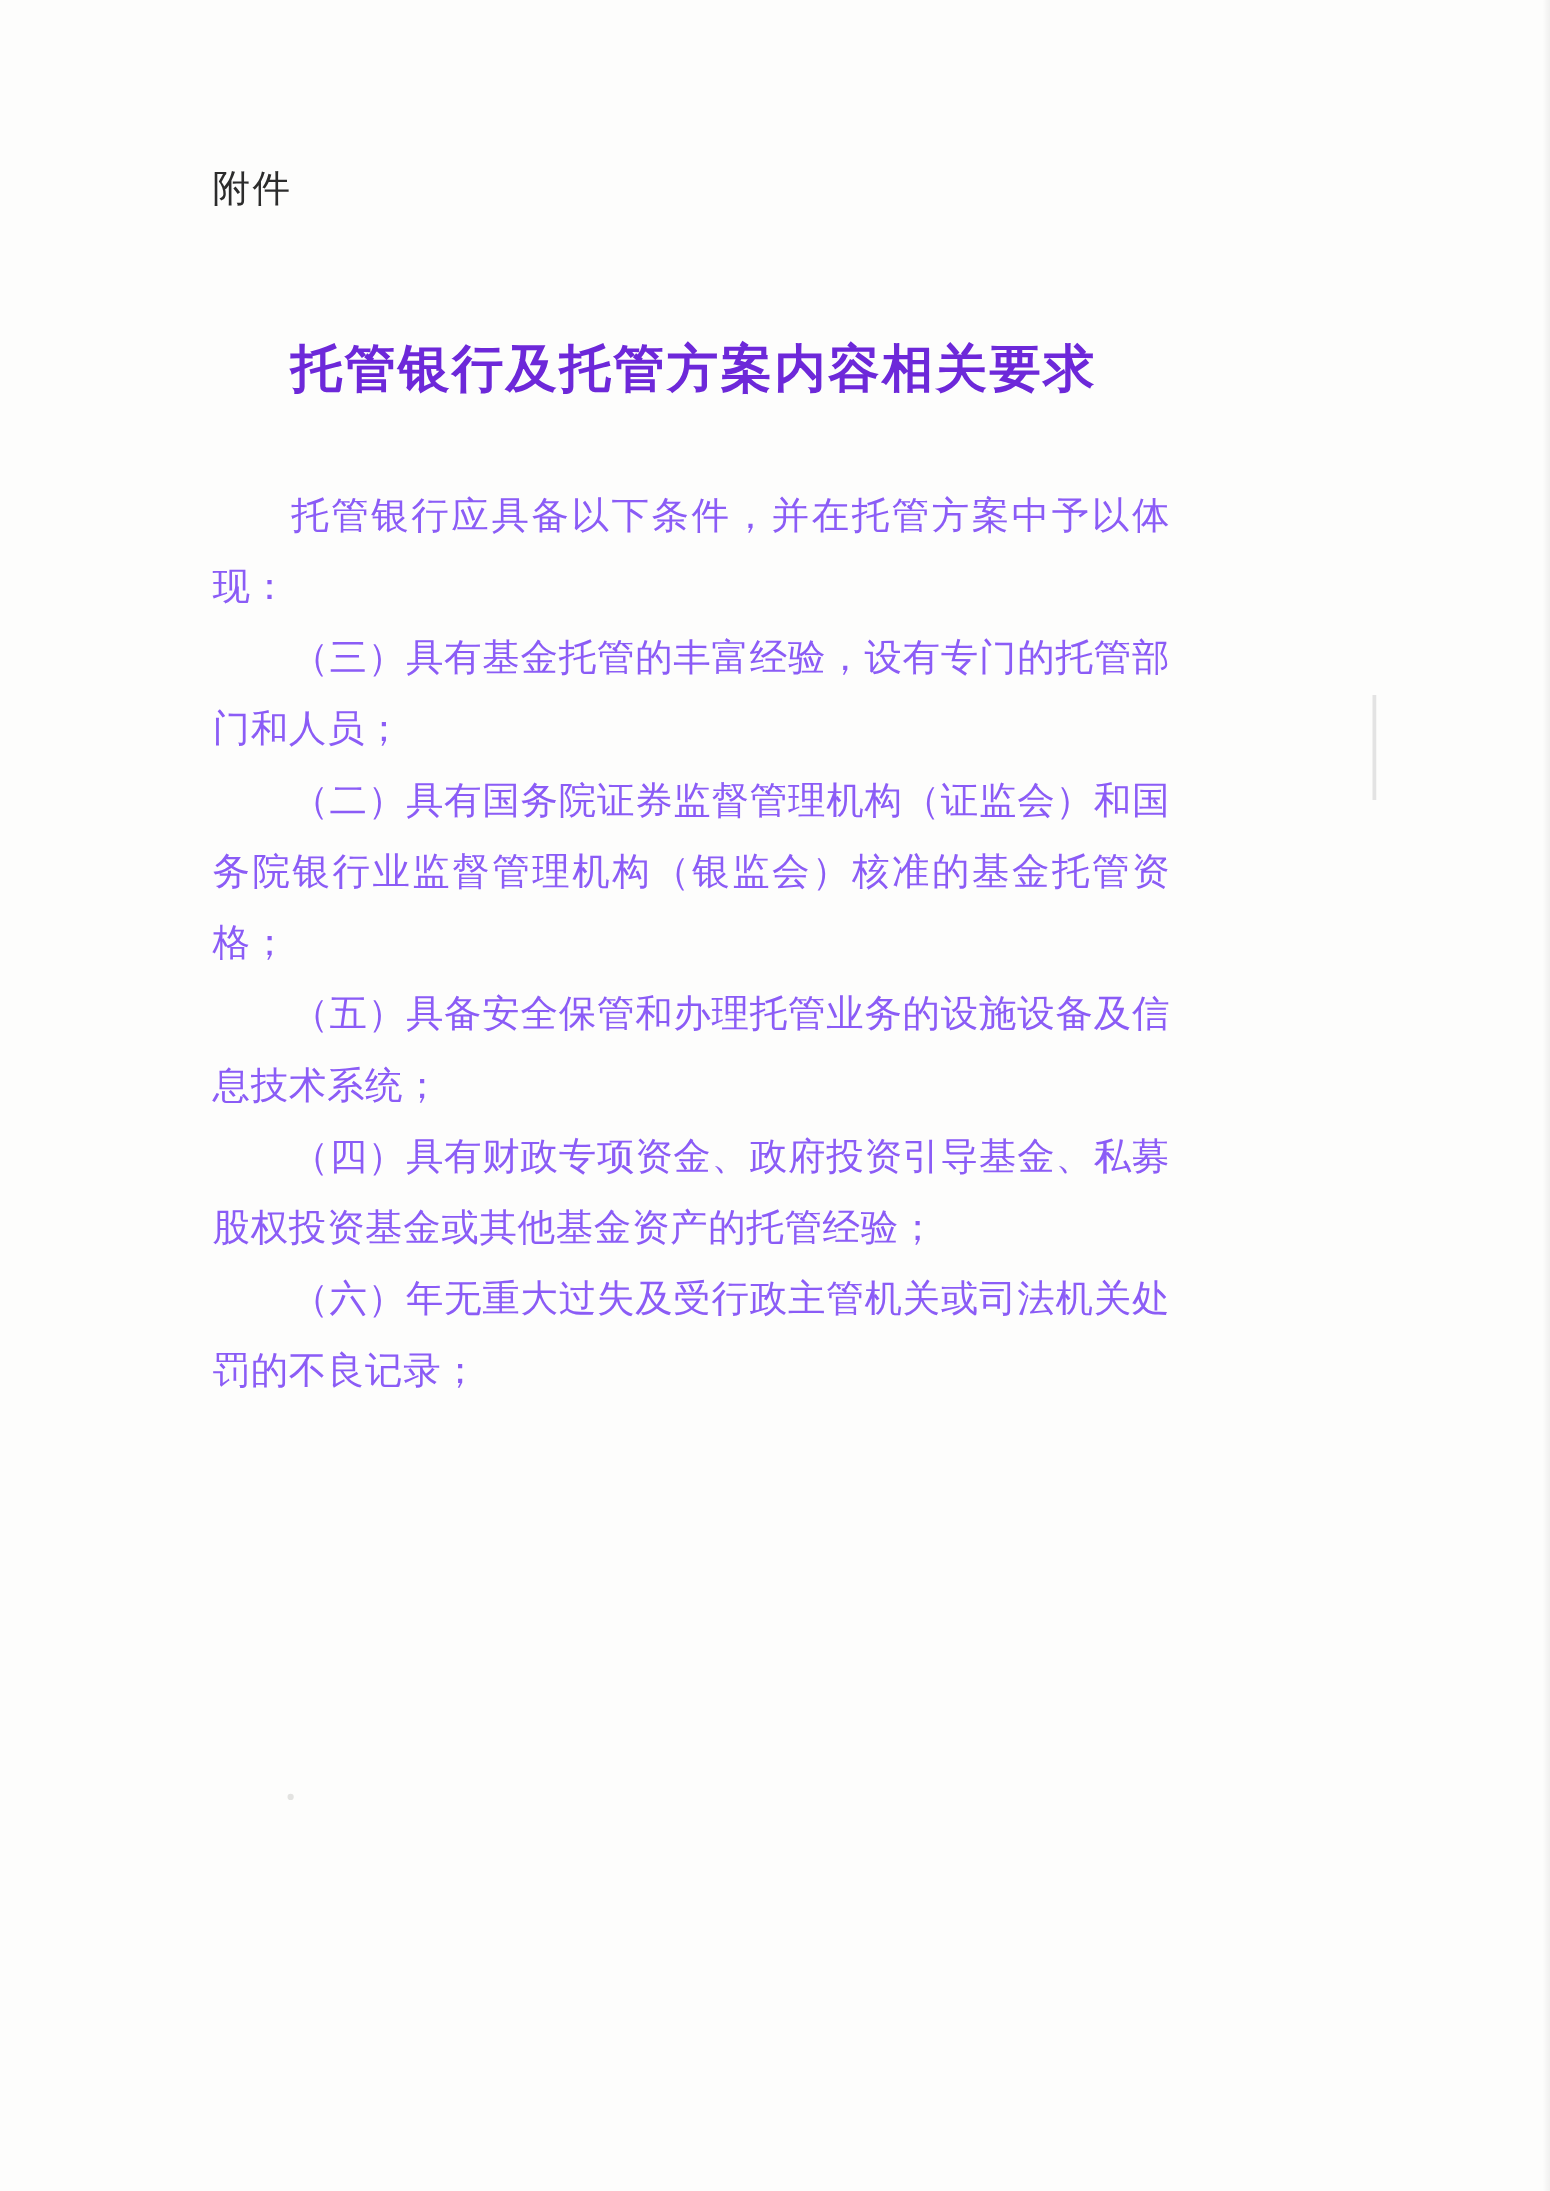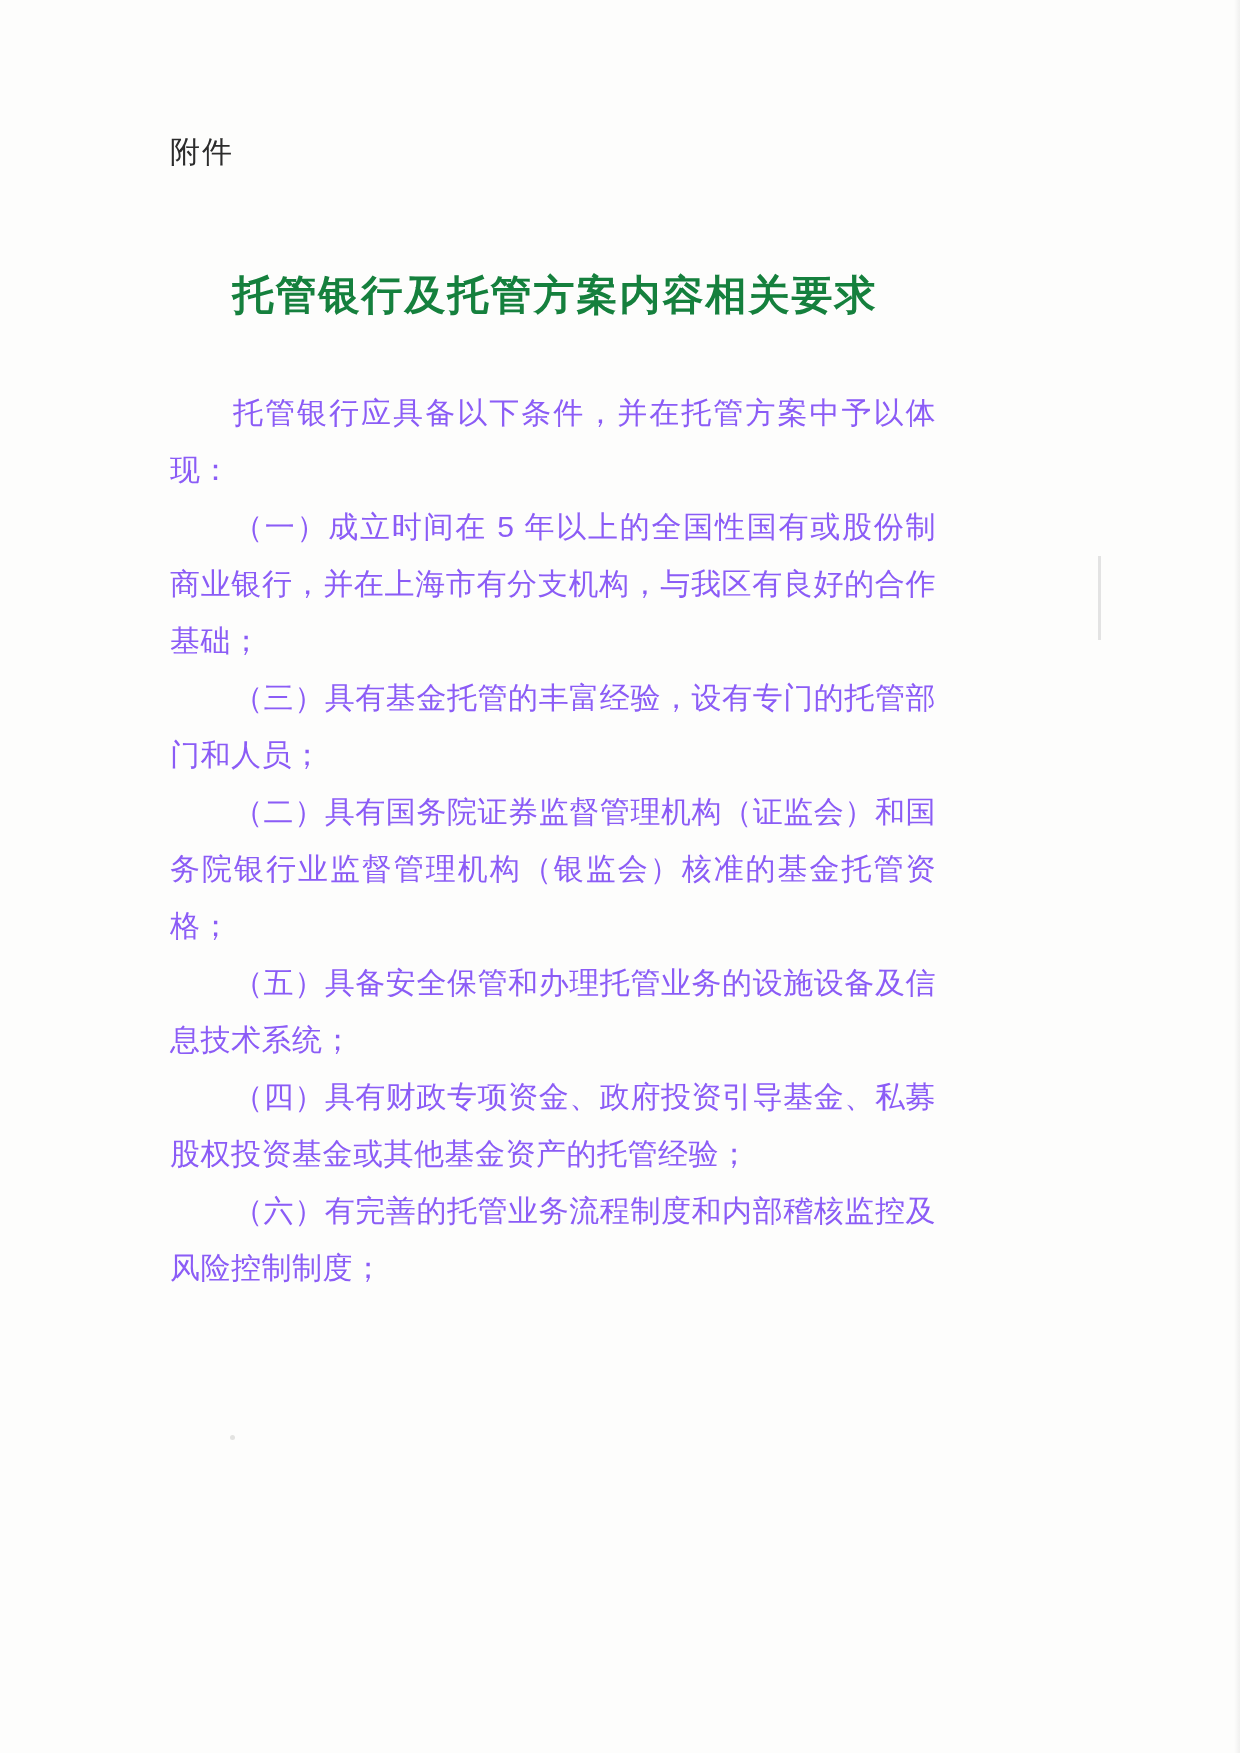--- a/index.html
+++ b/index.html
@@ -27,21 +27,21 @@
   }
   .doc-title {
     position: absolute;
     left: 0;
     top: 238px;
     width: 1110px;
     text-align: center;
     font-size: 41px;
     line-height: 60px;
     font-weight: 700;
-    color: #15803d;
+    color: #6d28d9;
     letter-spacing: 2px;
   }
   .doc-body {
     position: absolute;
     left: 170px;
     top: 384px;
     width: 766px;
   }
   .doc-body p {
     margin: 0;
@@ -86,26 +86,25 @@
 <div class="page">
 
   <div class="attachment-label">附件</div>
 
   <h1 class="doc-title">托管银行及托管方案内容相关要求</h1>
 
   <div class="doc-body">
     <p>托管银行应具备以下条件，并在托管方案中予以体现：</p>
     <div>
 
-    <p style="">（一）成立时间在 5 年以上的全国性国有或股份制商业银行，并在上海市有分支机构，与我区有良好的合作基础；</p>
         <p style="">（三）具有基金托管的丰富经验，设有专门的托管部门和人员；</p>
         <p style="">（二）具有国务院证券监督管理机构（证监会）和国务院银行业监督管理机构（银监会）核准的基金托管资格；</p>
         <p style="">（五）具备安全保管和办理托管业务的设施设备及信息技术系统；</p>
         <p style="">（四）具有财政专项资金、政府投资引导基金、私募股权投资基金或其他基金资产的托管经验；</p>
-        <p style="">（六）有完善的托管业务流程制度和内部稽核监控及风险控制制度；</p>
+        <p style="">（六）年无重大过失及受行政主管机关或司法机关处罚的不良记录；</p>
       </div>
   </div>
 
   <div class="scan-mark-right"></div>
   <div class="scan-dot"></div>
   <div class="scan-edge"></div>
 
 </div>
 
 </body></html>

